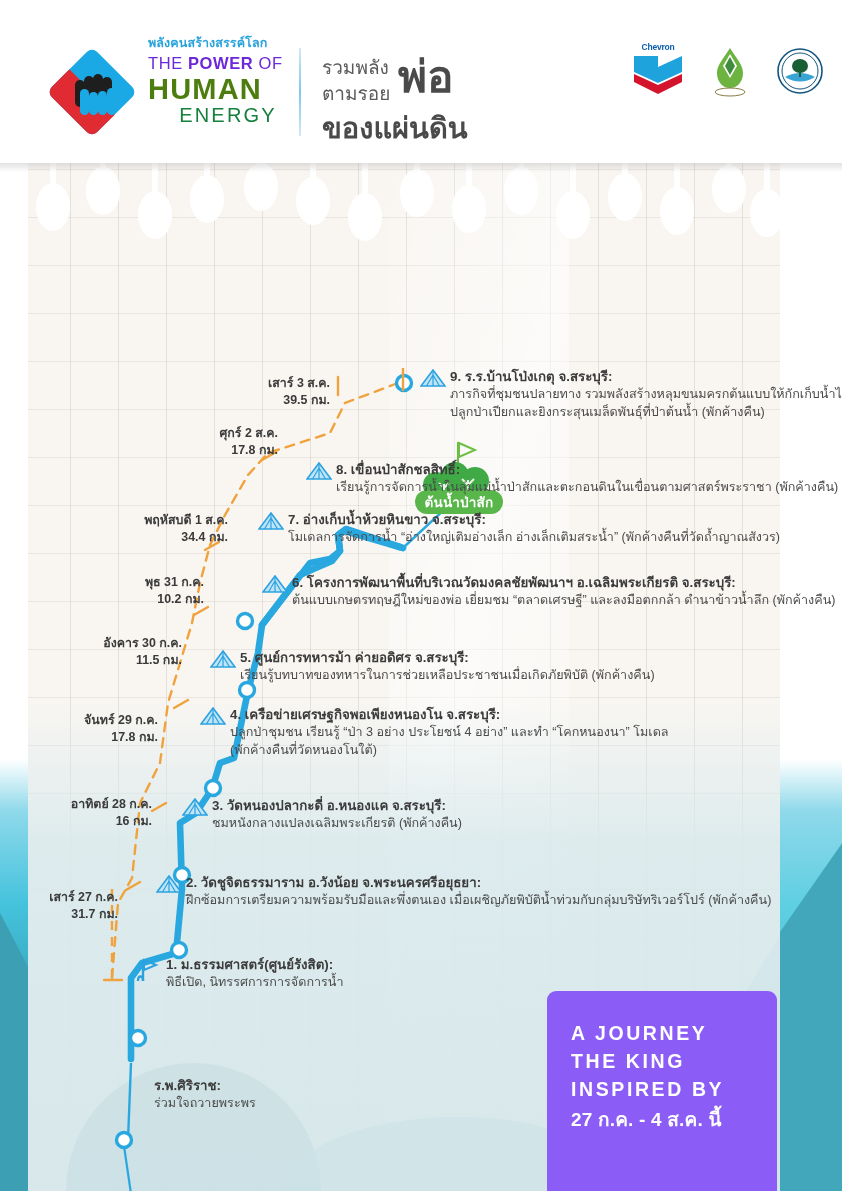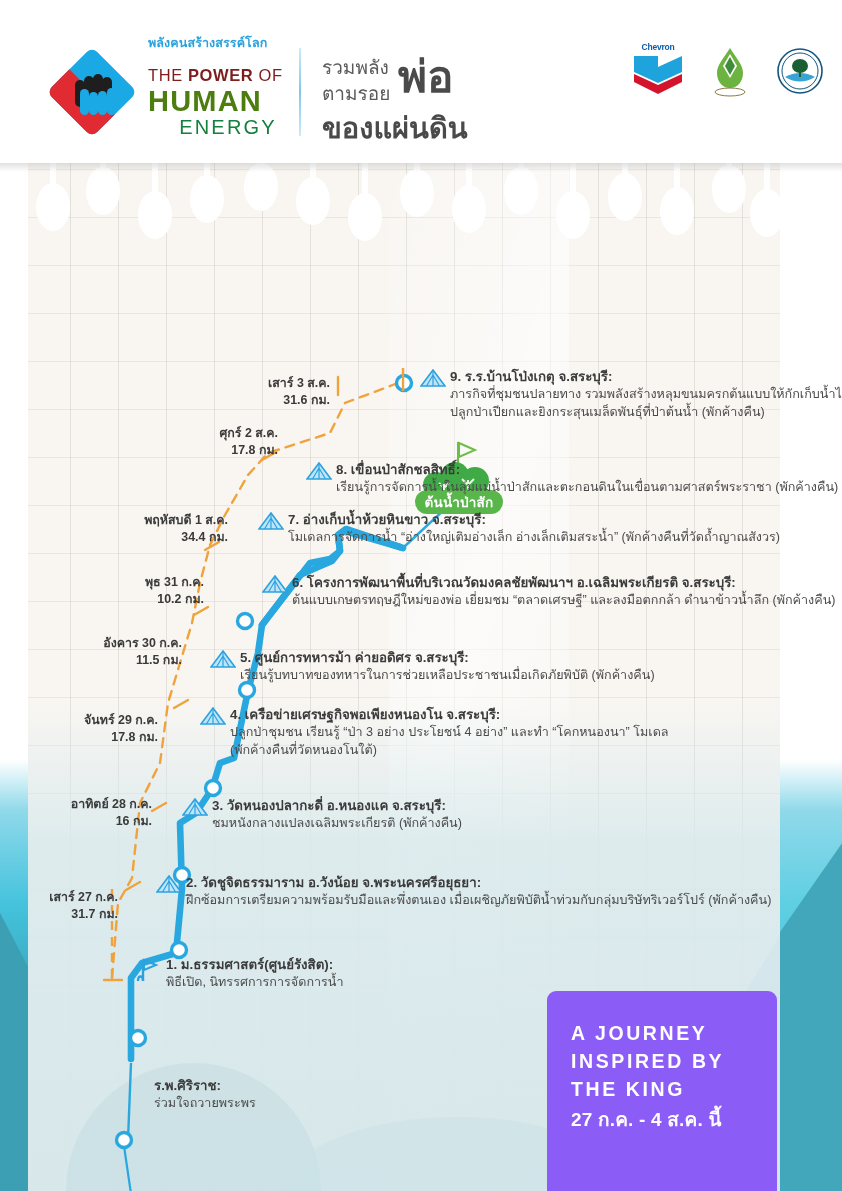--- a/index.html
+++ b/index.html
@@ -16,21 +16,21 @@
     position:absolute; left:0; top:0; width:842px; height:163px;
     background:#ffffff; z-index:30;
   }
   .logo-block { position:absolute; left:44px; top:36px; width:260px; height:112px; }
   .diamond-wrap { position:absolute; left:0; top:4px; width:96px; height:104px; }
   .he-text { position:absolute; left:104px; top:0; width:160px; }
   .he-thai {
     font-size:12.5px; color:#2aa3dd; font-weight:bold; letter-spacing:.1px;
     line-height:14px; white-space:nowrap;
   }
-  .he-l1 { font-size:16.5px; color:#7f1d1d; letter-spacing:.6px; line-height:22px; white-space:nowrap; margin-top:14px;}
+  .he-l1 { font-size:16.5px; color:#6d28d9; letter-spacing:.6px; line-height:22px; white-space:nowrap; margin-top:2px;}
   .he-l1 b { font-weight:bold; }
   .he-l2 { font-size:29px; font-weight:bold; color:#4d7c0f; letter-spacing:1.2px; line-height:31px; white-space:nowrap;}
   .he-l3 { font-size:20px; color:#15803d; letter-spacing:2.2px; line-height:20px; white-space:nowrap;text-align:center;}
 
   .divider-v {
     position:absolute; left:299px; top:48px; width:2px; height:88px;
     background:linear-gradient(to bottom,#cfe9f7,#7fc8ea,#cfe9f7);
   }
 
   .campaign { position:absolute; left:322px; top:52px; width:190px; height:96px; color:#5b5b5b; }
@@ -539,23 +539,23 @@
   <div class="dlabel" style="right:614px; top:349px; width:220px;">
     <div>พฤหัสบดี 1 ส.ค.</div>
     <div>34.4 กม.</div>
   </div>
   <div class="dlabel" style="right:564px; top:262px; width:200px;">
     <div>ศุกร์ 2 ส.ค.</div>
     <div>17.8 กม.</div>
   </div>
   <div class="dlabel" style="right:512px; top:212px; width:200px;">
     <div>เสาร์ 3 ส.ค.</div>
-    <div>31.6 กม.</div>
+    <div>39.5 กม.</div>
   </div>
 
 </div>
 
 <div class="cta">
   <div class="cta-line">A JOURNEY</div>
+  <div class="cta-line">THE KING</div>
   <div class="cta-line">INSPIRED BY</div>
-  <div class="cta-line">THE KING</div>
   <div class="cta-date">27 ก.ค. - 4 ส.ค. นี้</div>
 </div>
 
 </body></html>

